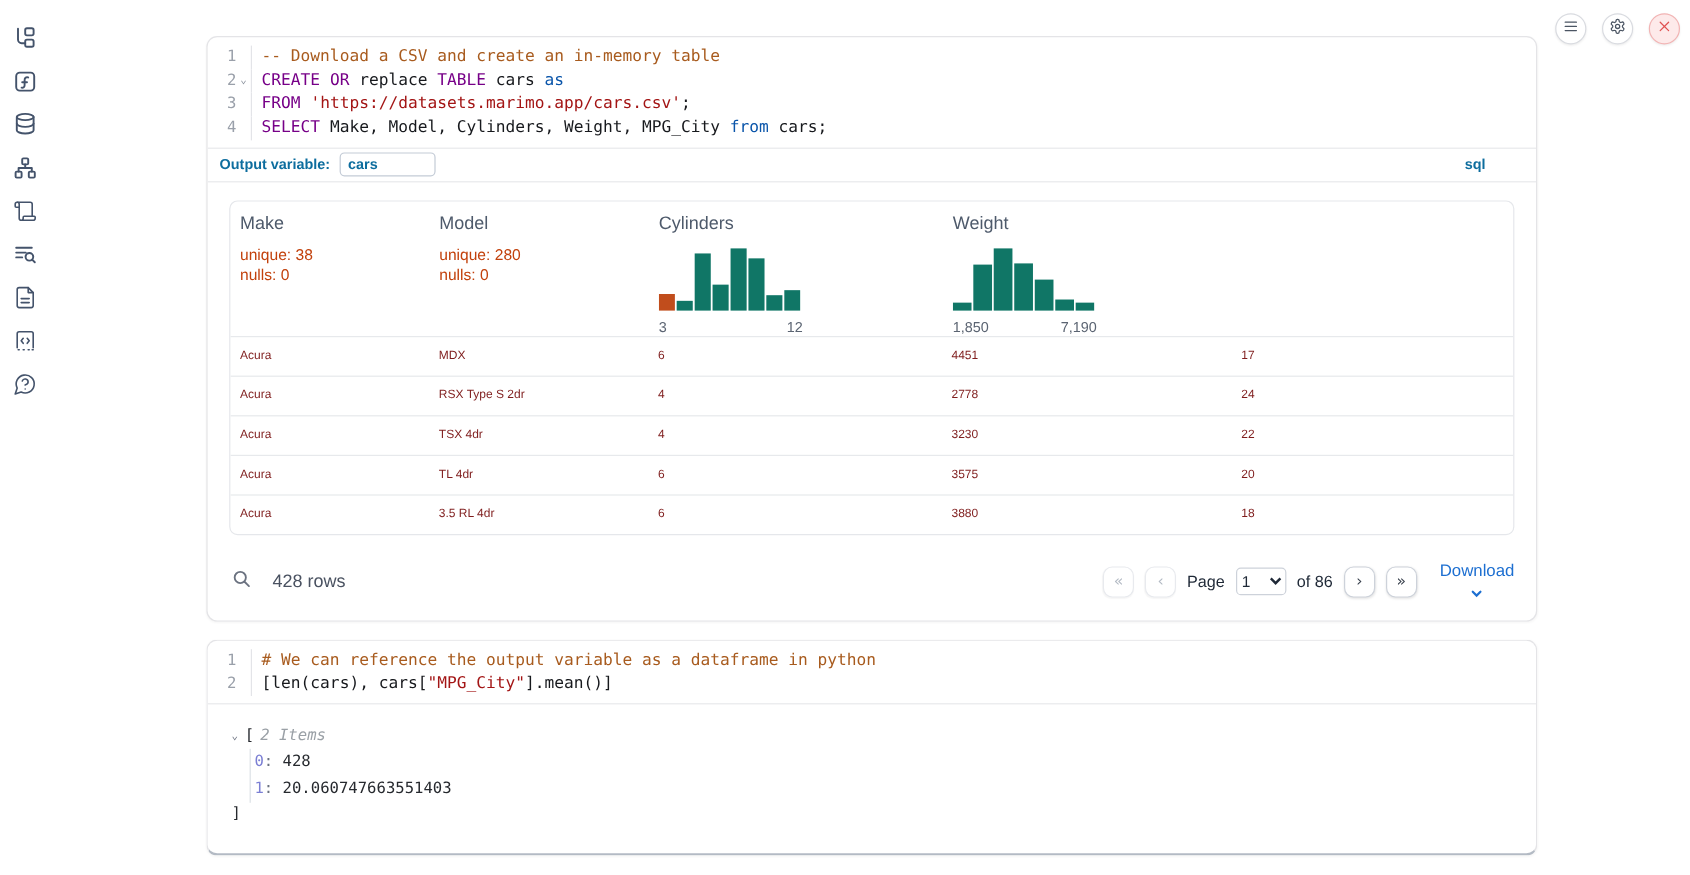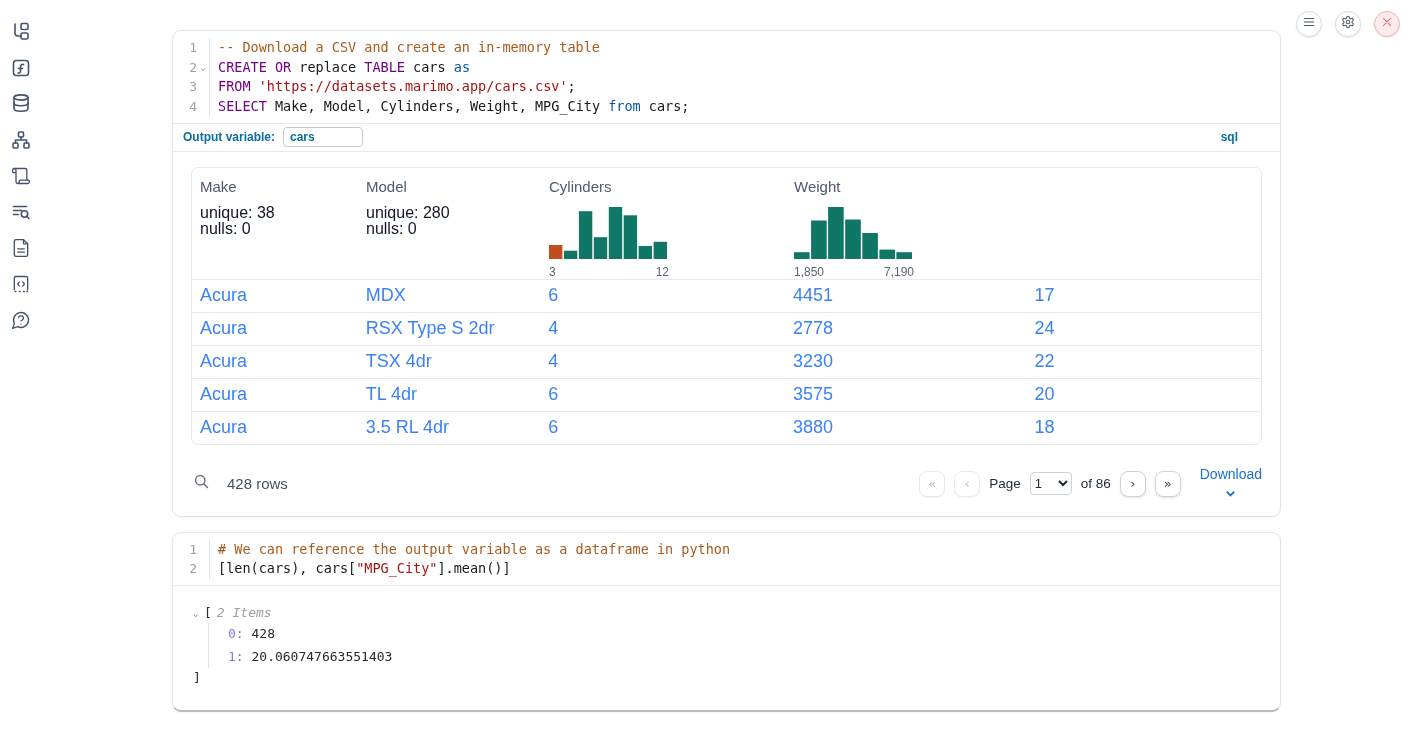--- a/index.html
+++ b/index.html
@@ -49,26 +49,26 @@
     font-size:12px; font-weight:bold; color:#0d6d9e; padding:0 6px;
     font-family:"Liberation Sans", sans-serif; }
   .lang-badge { font-size:12px; font-weight:bold; color:#0d6d9e; padding-right:32px; cursor:pointer; }
 
   
   .output-section { border-top:1px solid #e8e9ec; padding:15px 18px 16px 18px; }
   .table-card { border:1px solid #e5e7eb; border-radius:7px; overflow:hidden; }
   .thead { display:flex; padding-top:10px; }
   .th { padding:0 8px; }
   .th-name { font-size:15px; color:#4e5a6b; margin-bottom:10px; cursor:pointer; }
-  .th-stat { font-size:16px; color:#0f172a; line-height:16.5px; }
+  .th-stat { font-size:13px; color:#c2410c; line-height:16.5px; }
   .hist-wrap { margin-top:2px; width:120px; }
   .hist-labels { display:flex; justify-content:space-between; font-size:12px;
     color:#5b6472; margin-top:2px; }
   .trow { display:flex; border-top:1px solid #e7e9ec; height:33px; align-items:center; }
-  .td { padding:0 8px; font-size:18px; color:#3b82f6; white-space:nowrap; overflow:hidden; }
+  .td { padding:0 8px; font-size:10px; color:#7f1d1d; white-space:nowrap; overflow:hidden; }
 
   
   .table-footer { display:flex; align-items:center; justify-content:space-between;
     margin-top:23px; height:32px; }
   .tf-left { display:flex; align-items:center; gap:17px; padding-left:2px; }
   .tf-left svg { width:17px; height:17px; stroke:#6b7280; fill:none; stroke-width:1.8; stroke-linecap:round; }
   .row-count { font-size:15px; color:#4a5261; }
   .tf-right { display:flex; align-items:center; gap:9px; }
   .pg-btn { width:26px; height:26px; border-radius:8px; background:#fff; display:flex;
     align-items:center; justify-content:center; font-size:13px; cursor:pointer;
@@ -82,21 +82,21 @@
     margin-left:10px; cursor:pointer;flex-direction:column; }
   .download svg { width:11px; height:11px; stroke:#1d6fd1; fill:none; stroke-width:2; stroke-linecap:round; }
 
   
   .py-output { border-top:1px solid #e8e9ec; padding:16px 20px 22px 20px;
     font-family:"DejaVu Sans Mono", monospace; font-size:13px; color:#26292e; }
   .tree-head { display:flex; align-items:center; height:21px; }
   .tree-chevron { font-size:9px; color:#6b7280; width:11px; cursor:pointer; }
   .tree-bracket { color:#26292e; }
   .tree-count { color:#9aa0a6; font-style:italic; margin-left:5px; }
-  .tree-entries { border-left:1px solid #dde1e6; margin-left:15px; padding-left:19px; }
+  .tree-entries { border-left:1px solid #dde1e6; margin-left:15px; padding-left:3px; }
   .tree-entry { height:22.5px; line-height:22.5px; }
   .tree-key { color:#7b7fd4; }
   .tree-colon { color:#6b7280; }
   .tree-close { height:20px; line-height:20px; }
 </style>
 </head>
 <body>
 
 <div class="sidebar">
   <div class="side-icon" style="top:22px">

